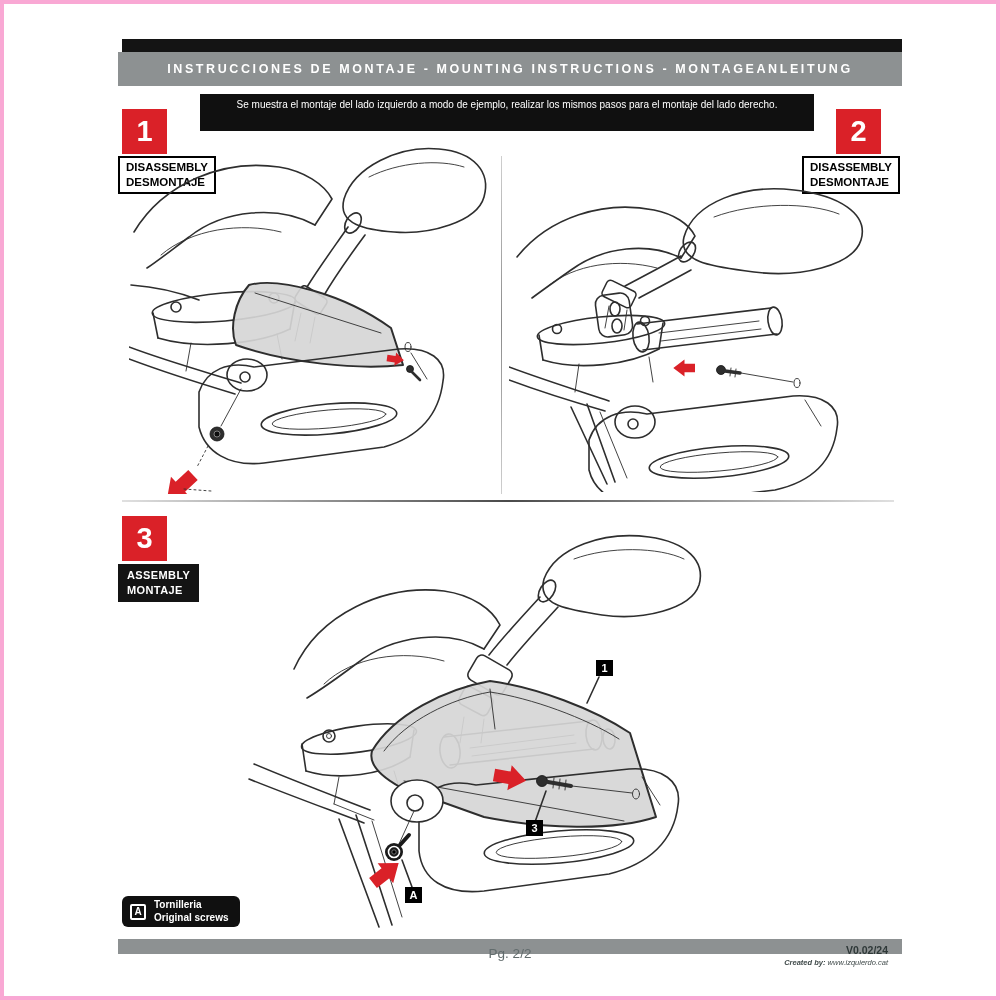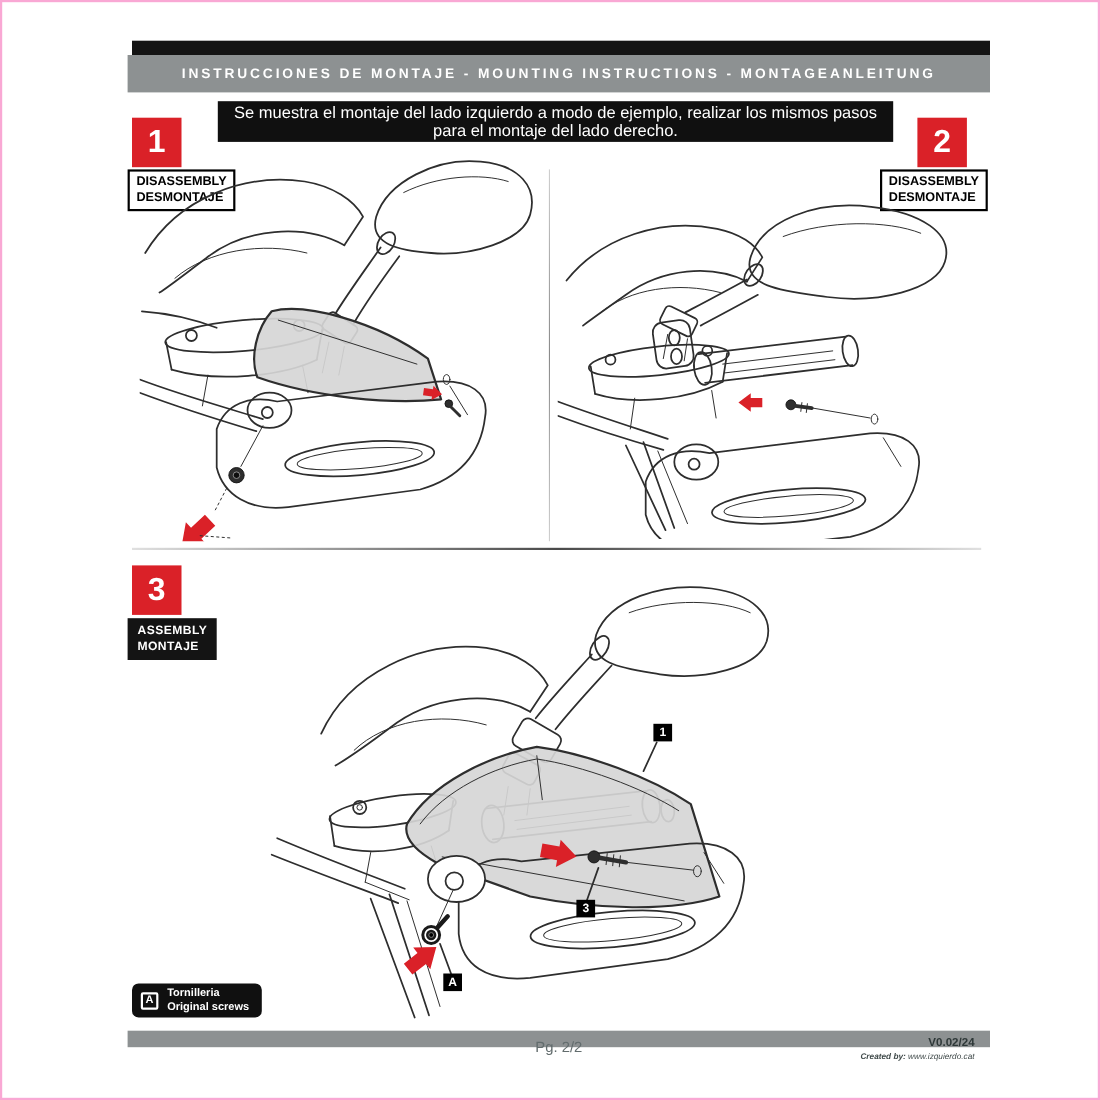--- a/index.html
+++ b/index.html
@@ -1,33 +1,33 @@
 <!DOCTYPE html>
 <html><head>
 <meta charset="utf-8">
 <style>
   * { margin:0; padding:0; box-sizing:border-box; }
   html,body { background:#ffffff; }
   body { font-family:"Liberation Sans", sans-serif; }
   .page {
     position:relative; width:1000px; height:1000px; background:#fff;
-    border:2px solid #f9a8d4; overflow:hidden;
+    border:4px solid #f9a8d4; overflow:hidden;
   }
   .abs { position:absolute; }
 
   
   .bar-black-top { left:118px; top:35px; width:780px; height:13px; background:#141414; }
   .bar-title {
     left:114px; top:48px; width:784px; height:34px; background:#8d9192;
     color:#fff; font-weight:bold; font-size:12.5px; letter-spacing:2.6px;
     text-align:center; line-height:34px;
   }
   .notice {
     left:196px; top:90px; width:614px; height:37px; background:#101010;
-    color:#fff; font-size:15px; line-height:17px; text-align:center;
+    color:#fff; font-size:10px; line-height:17px; text-align:center;
     padding-top:2px;
   }
 
   
   .step-num {
     width:45px; height:45px; background:#da2128; color:#fff;
     font-weight:bold; font-size:29px; display:flex; align-items:center;
     justify-content:center;
   }
   .step-label-outline {

